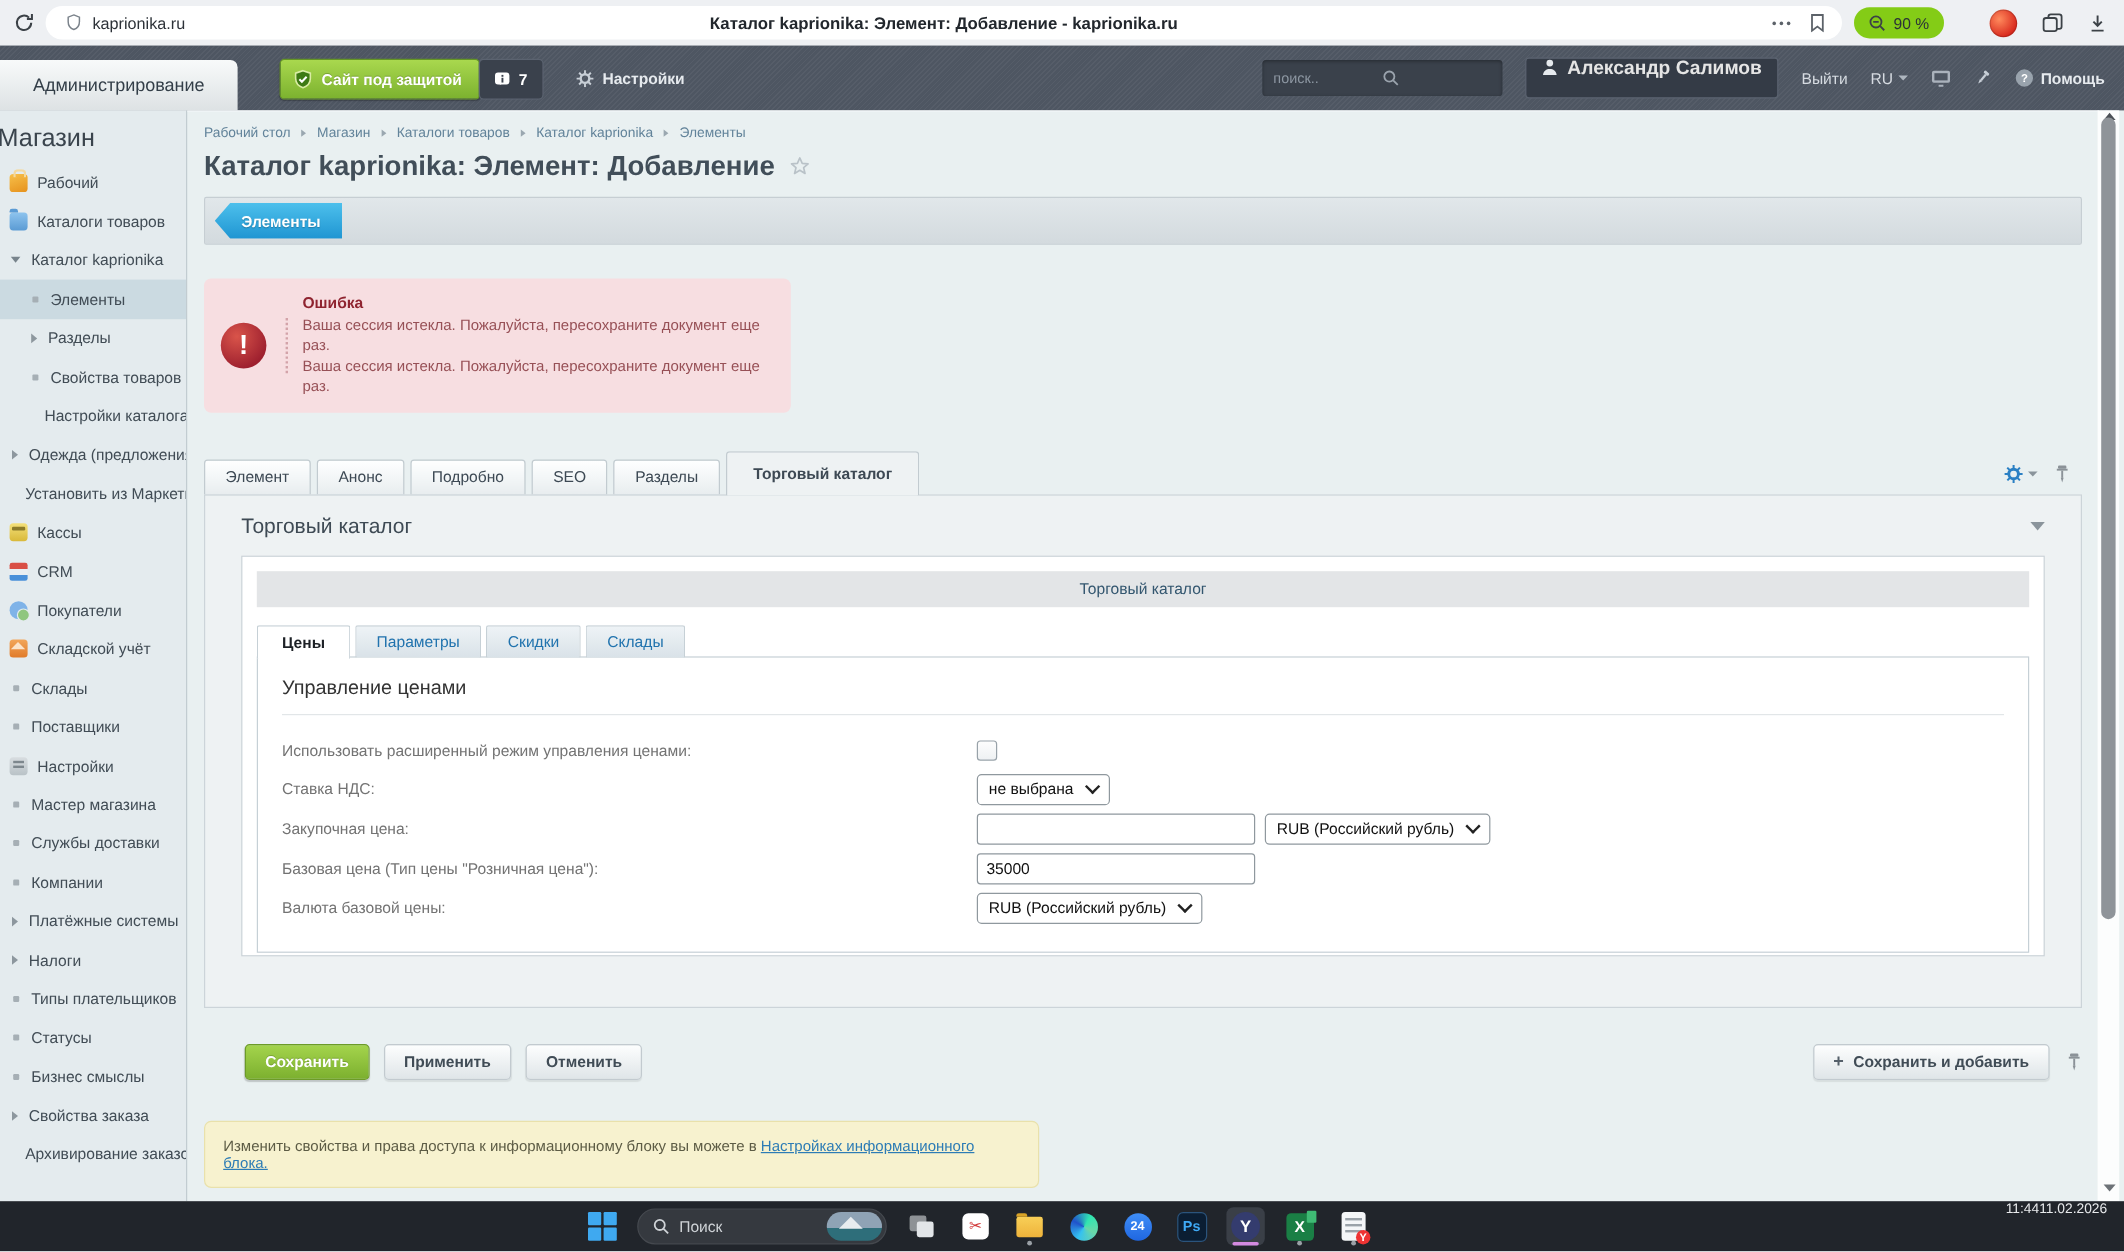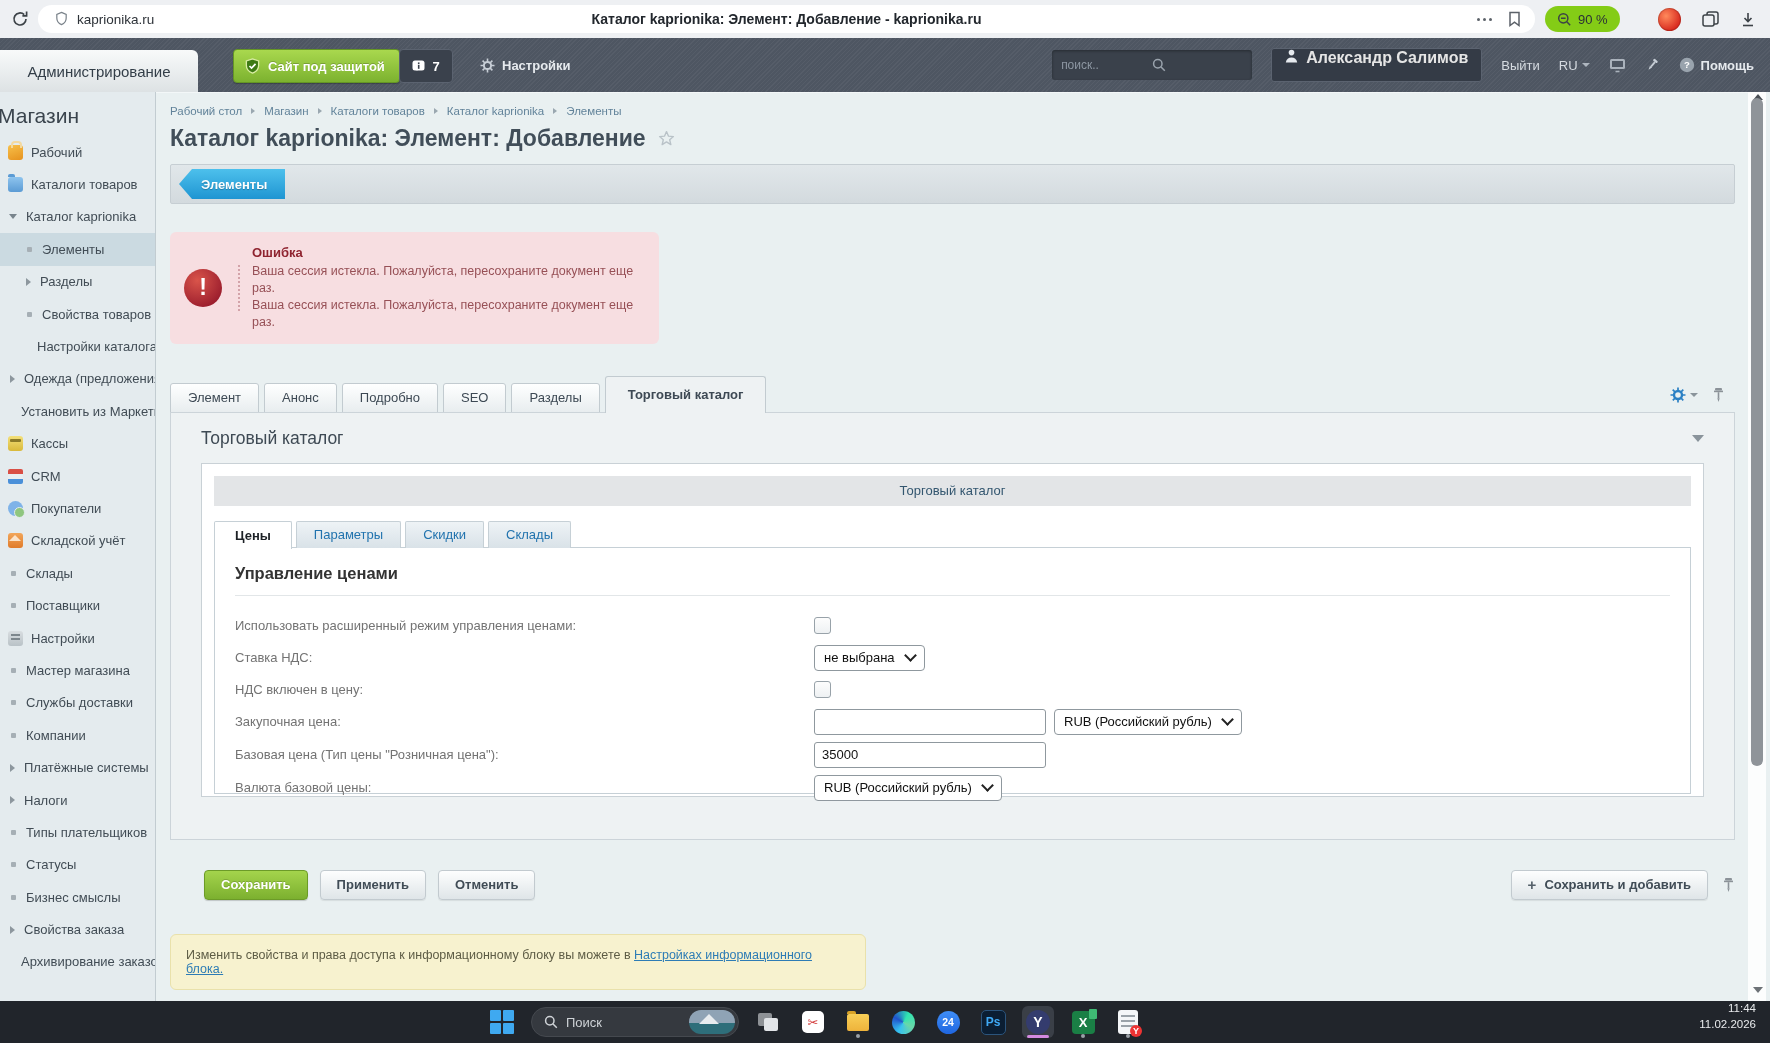--- a/index.html
+++ b/index.html
@@ -92,21 +92,21 @@
   .sec-title-row{display:flex;justify-content:space-between;align-items:center}
   .sec-title{font-size:17.5px;color:#3e4a54}
   .collapse{width:0;height:0;border-top:7px solid #8a949b;border-left:6px solid transparent;border-right:6px solid transparent}
   .form-box{margin-top:14px;border:1px solid #c9d1d6;background:#fff;padding:12px;height:334px;box-sizing:border-box}
   .form-header{height:30px;background:#e3e5e7;display:flex;align-items:center;justify-content:center;font-size:13px;color:#33566f}
   .subtabs{display:flex;margin-top:15px;position:relative;z-index:2}
   .stab{height:27px;padding:0 17px;display:flex;align-items:center;font-size:13px;margin-right:4px;
     background:linear-gradient(#eef3f6,#d9e2e8);border:1px solid #c6d0d6;border-bottom:none;color:#2173ae;border-radius:2px 2px 0 0;box-sizing:border-box}
   .stab.active{background:#fff;color:#1d2126;font-weight:700;height:28px;margin-bottom:-1px;padding:0 20px}
   .inner{border:1px solid #c6d0d6;margin-top:-1px;background:#fff;padding:14px 20px;height:247px;box-sizing:border-box}
-  .inner h3{margin:2px 0 0;font-size:16.5px;font-weight:700;color:#333}
+  .inner h3{margin:2px 0 0;font-size:16.5px;font-weight:400;color:#333}
   .inner hr{border:none;border-top:1px solid #e2e6e8;margin:12px 0 18px}
   .frow{display:flex;align-items:center;margin-bottom:7px;min-height:24px}
   .flabel{width:572px;text-align:left;padding-right:7px;font-size:13px;color:#737373;flex:0 0 auto}
   .fctrl{display:flex;align-items:center;gap:8px}
   .cbx{width:15px;height:15px;border:1px solid #98a2a9;border-radius:3px;background:linear-gradient(#fdfdfd,#eef1f3)}
   .tinput{width:216px;height:24px;border:1px solid #8f989e;border-radius:3px;font-size:13px;padding:0 7px;
     font-family:inherit;color:#111;background:#fff}
   .selbox{height:26px;border:1px solid #8f989e;border-radius:4px;background:#fff;display:inline-flex;align-items:center;
     padding:0 9px;font-size:13px;color:#111;gap:11px;box-sizing:border-box}
   .chev{width:7px;height:7px;border-right:2px solid #222;border-bottom:2px solid #222;transform:rotate(45deg);margin-top:-4px}
@@ -148,21 +148,21 @@
   .g-edge{width:23px;height:23px;border-radius:50%;background:conic-gradient(from 210deg,#35c1f1,#2052cb,#30e5b0,#6ad7a8,#35c1f1)}
   .g-cloud{width:23px;height:23px;border-radius:50%;background:linear-gradient(#3f8ef7,#1f66e0);color:#fff;font-size:10.5px;font-weight:700;display:flex;align-items:center;justify-content:center}
   .g-ps{width:23px;height:23px;border-radius:5px;background:#0b1e33;border:1px solid #2b547c;color:#3fa9f5;font-size:12px;font-weight:700;display:flex;align-items:center;justify-content:center}
   .g-y{width:24px;height:24px;border-radius:50%;background:#343c6e;color:#fff;font-size:14px;font-weight:700;display:flex;align-items:center;justify-content:center}
   .g-xl{position:relative;width:23px;height:23px;border-radius:4px;background:#1a7f45;color:#fff;font-size:13px;font-weight:700;display:flex;align-items:center;justify-content:center}
   .g-xl i{position:absolute;right:-2px;top:-2px;width:8px;height:10px;background:#3fba74;border-radius:1px}
   .g-doc{position:relative;width:20px;height:24px;background:#f4f6f8;border-radius:3px}
   .g-doc:before{content:"";position:absolute;left:3px;top:5px;width:14px;height:2px;background:#9aa2a9;box-shadow:0 5px 0 #9aa2a9,0 10px 0 #9aa2a9}
   .g-doc i{position:absolute;right:-4px;bottom:-3px;width:12px;height:12px;border-radius:50%;background:#e33;color:#fff;
     font-style:normal;font-size:9px;font-weight:700;display:flex;align-items:center;justify-content:center}
-  .tb-clock{position:absolute;right:14px;top:0;height:32px;display:flex;flex-direction:column;justify-content:center;
+  .tb-clock{position:absolute;right:14px;top:0;height:32px;display:flex;flex-direction:row;justify-content:center;
     text-align:right;font-size:11.5px;color:#e8eaec;line-height:1.35}
   svg{display:block}
 </style>
 </head>
 <body>
 
 <div class="screen">
 
   <div class="browser">
     <div class="reload">
@@ -491,26 +491,20 @@
               </div>
           </div>
           <div class="frow">
             <div class="flabel">Ставка НДС:</div>
             <div class="fctrl">
               <span class="selbox">
                   <span>не выбрана</span>
                   <span class="chev"></span>
                 </span>
             </div>
-          </div>
-          <div class="frow">
-            <div class="flabel">НДС включен в цену:</div>
-            <div class="fctrl">
-                <span class="cbx"></span>
-              </div>
           </div>
           <div class="frow">
             <div class="flabel">Закупочная цена:</div>
             <div class="fctrl">
               <input class="tinput" type="text" style="">
               <span class="selbox">
                   <span>RUB (Российский рубль)</span>
                   <span class="chev"></span>
                 </span>
             </div>

